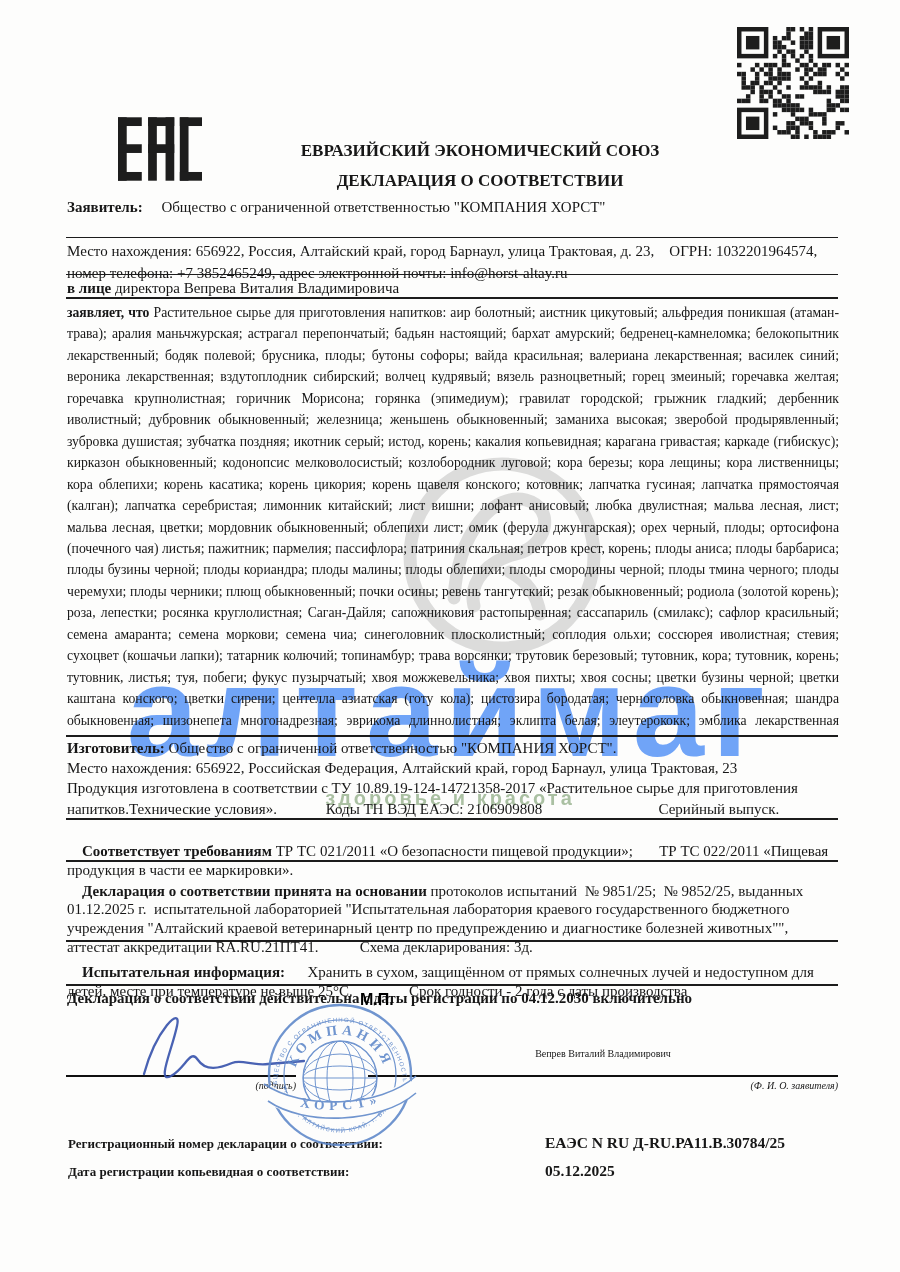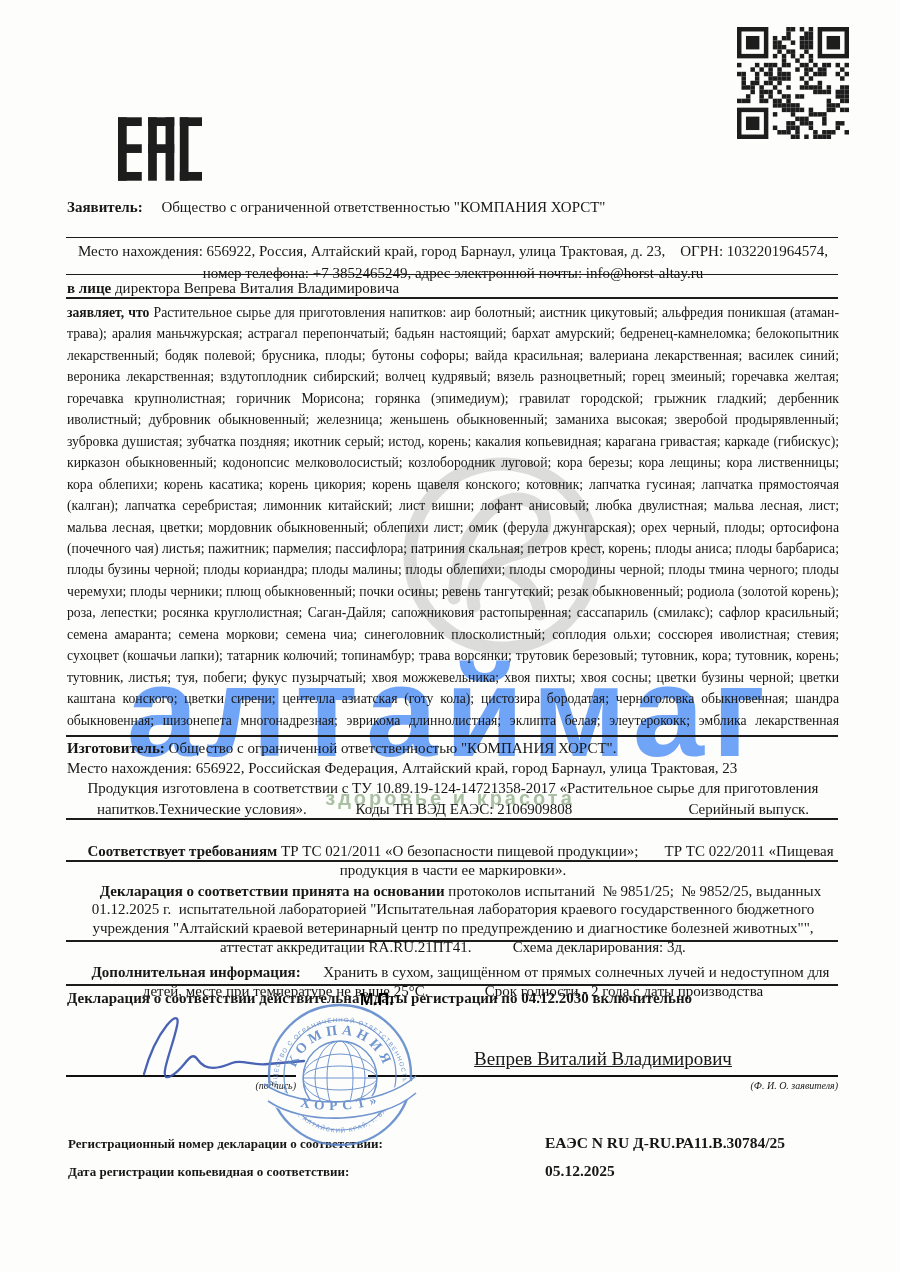--- a/index.html
+++ b/index.html
@@ -16,28 +16,28 @@
   .wm-logo{left:398px;top:448px;z-index:0;opacity:.5;}
   
   .eac{left:118px;top:112px;z-index:1;}
   .qr{left:737px;top:27px;z-index:1;}
   .doc-title{left:180px;top:136px;width:600px;text-align:center;font-weight:bold;
              font-size:17px;line-height:30px;z-index:1;}
   
   .sec{position:absolute;left:67px;width:772px;font-size:15px;line-height:20px;z-index:1;}
   .rule{position:absolute;left:66px;width:772px;border-top:1.7px solid #1c1c1c;z-index:1;}
   .rule.thick{border-top-width:2.6px;}
-  .pre{white-space:pre-wrap;text-align:center;}
+  .pre{white-space:pre-wrap;}
   b{font-weight:bold;}
   .body-list{top:302px;font-size:13.7px;line-height:21.45px;text-align:justify;
              max-height:433px;overflow:hidden;}
   
   .sig-line{position:absolute;border-top:2px solid #101010;z-index:1;}
   .sig-caption{position:absolute;text-align:right;font-size:10px;z-index:1;font-style:italic;}
-  .sig-name{position:absolute;text-align:center;font-size:19px;z-index:1;text-decoration:underline;}
+  .sig-name{position:absolute;text-align:center;font-size:10px;z-index:1;}
   .mp{position:absolute;left:316px;top:991px;font-size:16px;font-weight:bold;
       color:#000000;z-index:4;font-family:"Liberation Sans", sans-serif;margin-left:44px;}
   .stamp{left:256px;top:1000px;z-index:3;opacity:.88;}
   .signature-svg{left:126px;top:1002px;z-index:2;}
   .reg-label{position:absolute;left:68px;font-weight:bold;font-size:13px;z-index:1;}
   .reg-value{position:absolute;left:545px;font-weight:bold;font-size:15.5px;z-index:4;}
 </style>
 </head>
 <body>
 
@@ -273,20 +273,24 @@
         <rect x="2" y="2" width="3" height="3" fill="#1d1d1d"></rect>
         <rect x="18" y="0" width="7" height="7"></rect>
         <rect x="19" y="1" width="5" height="5" fill="#fdfdfc"></rect>
         <rect x="20" y="2" width="3" height="3" fill="#1d1d1d"></rect>
         <rect x="0" y="18" width="7" height="7"></rect>
         <rect x="1" y="19" width="5" height="5" fill="#fdfdfc"></rect>
         <rect x="2" y="20" width="3" height="3" fill="#1d1d1d"></rect>
       </g>
     </svg>
 
+  <div class="abs doc-title">
+    <div>ЕВРАЗИЙСКИЙ ЭКОНОМИЧЕСКИЙ СОЮЗ</div>
+    <div>ДЕКЛАРАЦИЯ О СООТВЕТСТВИИ</div>
+  </div>
 
   <div class="sec" style="top:197px">
     <b>Заявитель:</b><span>&nbsp;&nbsp;&nbsp;&nbsp;&nbsp;</span><span>Общество с ограниченной ответственностью "КОМПАНИЯ ХОРСТ"</span>
   </div>
 
   <div class="rule" style="top:237px"></div>
   <div class="sec pre" style="top:241px;line-height:21.5px">Место нахождения: 656922, Россия, Алтайский край, город Барнаул, улица Трактовая, д. 23,    ОГРН: 1032201964574, номер телефона: +7 3852465249, адрес электронной почты: info@horst-altay.ru</div>
 
   <div class="rule" style="top:274px"></div>
   <div class="sec" style="top:278px">
@@ -313,21 +317,21 @@
     <b>Соответствует требованиям</b><span> ТР ТС 021/2011 «О безопасности пищевой продукции»;       ТР ТС 022/2011 «Пищевая продукция в части ее маркировки».</span>
   </div>
 
   <div class="rule thick" style="top:860px"></div>
   <div class="sec pre" style="top:863px;line-height:18.7px">
     <b>Декларация о соответствии принята на основании</b><span> протоколов испытаний  № 9851/25;  № 9852/25, выданных 01.12.2025 г.  испытательной лабораторией "Испытательная лаборатория краевого государственного бюджетного учреждения "Алтайский краевой ветеринарный центр по предупреждению и диагностике болезней животных"", аттестат аккредитации RA.RU.21ПТ41.           Схема декларирования: 3д.</span>
   </div>
 
   <div class="rule thick" style="top:940px"></div>
   <div class="sec pre" style="top:943px;line-height:19.5px">
-    <b>Дополнительная информация:</b><span>      Хранить в сухом, защищённом от прямых солнечных лучей и недоступном для детей, месте при температуре не выше 25°С.               Срок годности - 2 года с даты производства</span>
+    <b>Испытательная информация:</b><span>      Хранить в сухом, защищённом от прямых солнечных лучей и недоступном для детей, месте при температуре не выше 25°С.               Срок годности - 2 года с даты производства</span>
   </div>
 
   <div class="rule thick" style="top:984px"></div>
   <div class="sec" style="top:988px;font-weight:bold">Декларация о соответствии действительна с даты регистрации по 04.12.2030 включительно</div>
 
   <svg class="abs signature-svg" width="240" height="92" viewBox="0 0 240 92">
     <path d="M 18,72 C 30,28 56,2 51,24 C 46,48 30,82 45,74 C 60,66 64,46 72,58
              C 80,70 94,66 106,61 C 116,57 126,64 142,62 L 178,59" fill="none" stroke="#3a55ad" stroke-width="2.3" stroke-linecap="round" opacity=".92"></path>
   </svg>
 

